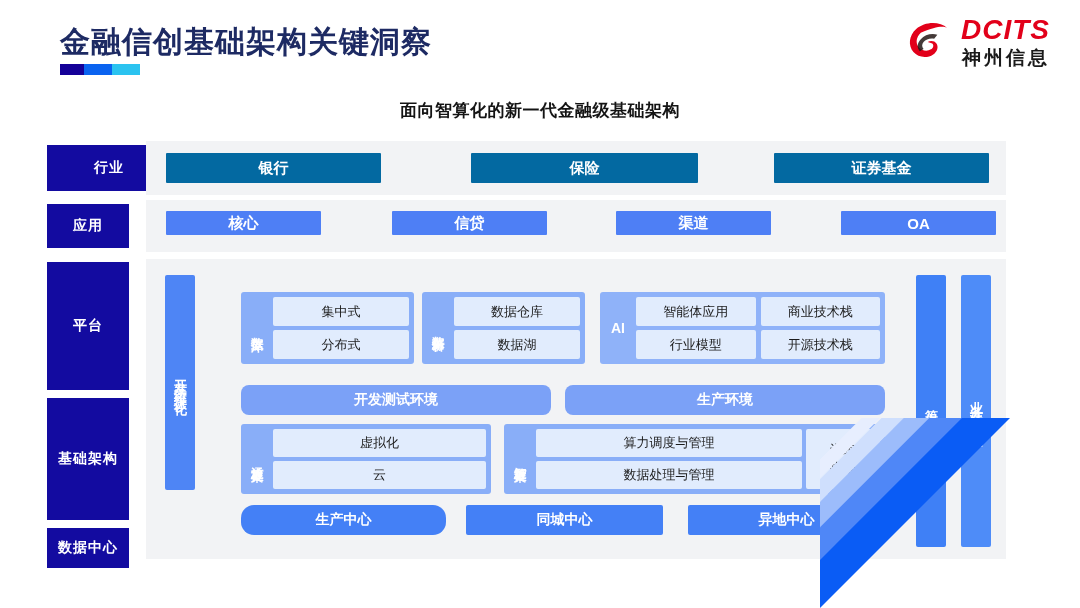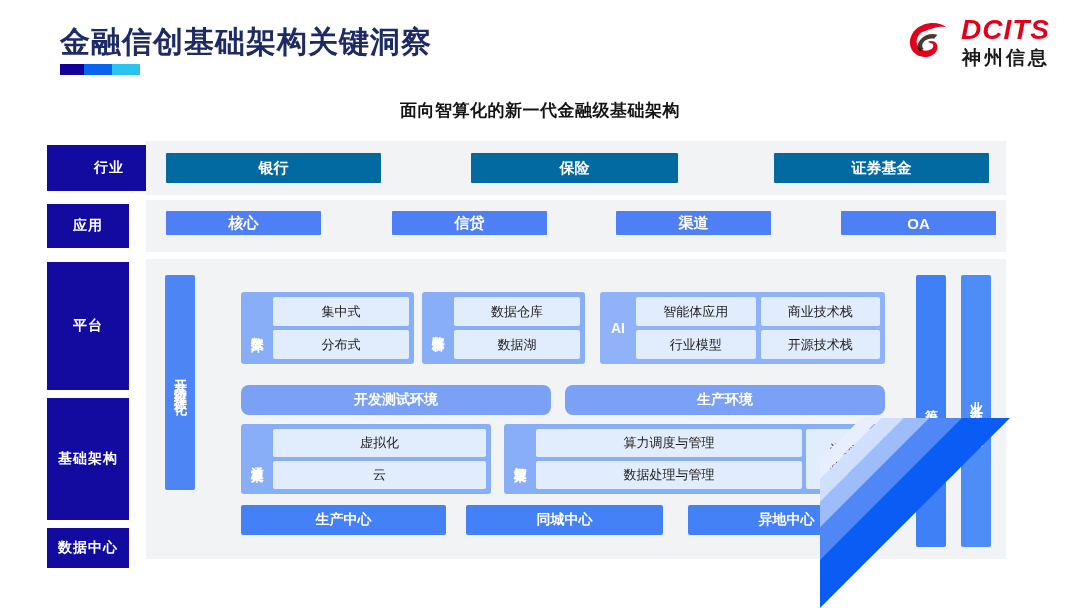--- a/index.html
+++ b/index.html
@@ -122,21 +122,21 @@
   #g-smart .gbody{flex-direction:row;}
   #g-smart .stack{flex:1;display:flex;flex-direction:column;gap:4px;}
   #g-smart .side{flex:0 0 74px;}
 
   
   .centerbar{
     position:absolute;height:30px;background:#4480f6;color:#fff;
     font-size:14px;font-weight:bold;border-radius:2px;
     display:flex;align-items:center;justify-content:center;
   }
-  #c-prod{left:241px;top:505px;width:205px;}
+  #c-prod{left:241px;top:505px;width:205px;border-radius:13px;}
   #c-city{left:466px;top:505px;width:197px;}
   #c-remote{left:688px;top:505px;width:197px;}
 </style>
 </head>
 <body>
 
 <div id="slide">
 
   <div class="title">金融信创基础架构关键洞察</div>
   <div class="accent">
@@ -159,21 +159,21 @@
   <div class="subtitle">面向智算化的新一代金融级基础架构</div>
 
   <div class="stage" id="st-industry">行业</div>
   <div class="stage" id="st-app">应用</div>
   <div class="stage" id="st-platform">平台</div>
   <div class="stage" id="st-infra">基础架构</div>
   <div class="stage" id="st-dc">数据中心</div>
 
   <div class="panel" id="row-industry">
     <div class="chip chip-industry" style="left:20px;width:215px;">银行</div>
-    <div class="chip chip-industry" style="left:325px;width:207px;">保险</div>
+    <div class="chip chip-industry" style="left:325px;width:227px;">保险</div>
     <div class="chip chip-industry" style="left:628px;width:215px;">证券基金</div>
   </div>
 
   <div class="panel" id="row-app">
     <div class="chip chip-app" style="left:20px;width:155px;">核心</div>
     <div class="chip chip-app" style="left:246px;width:155px;">信贷</div>
     <div class="chip chip-app" style="left:470px;width:155px;">渠道</div>
     <div class="chip chip-app" style="left:695px;width:155px;">OA</div>
   </div>
 

